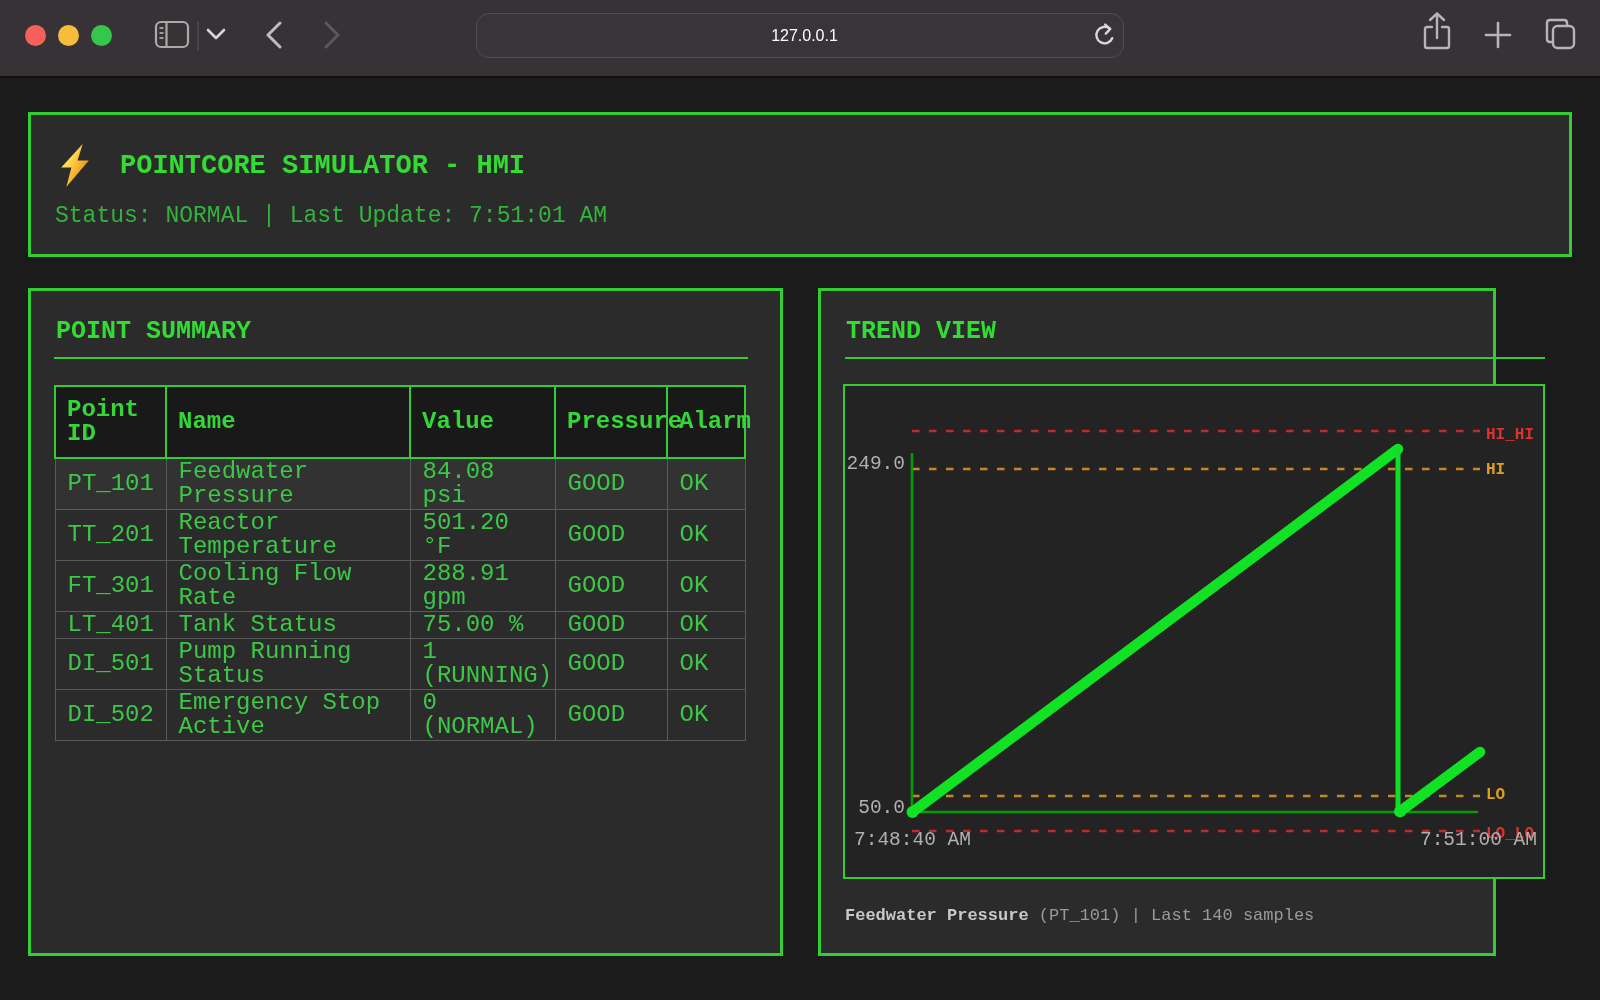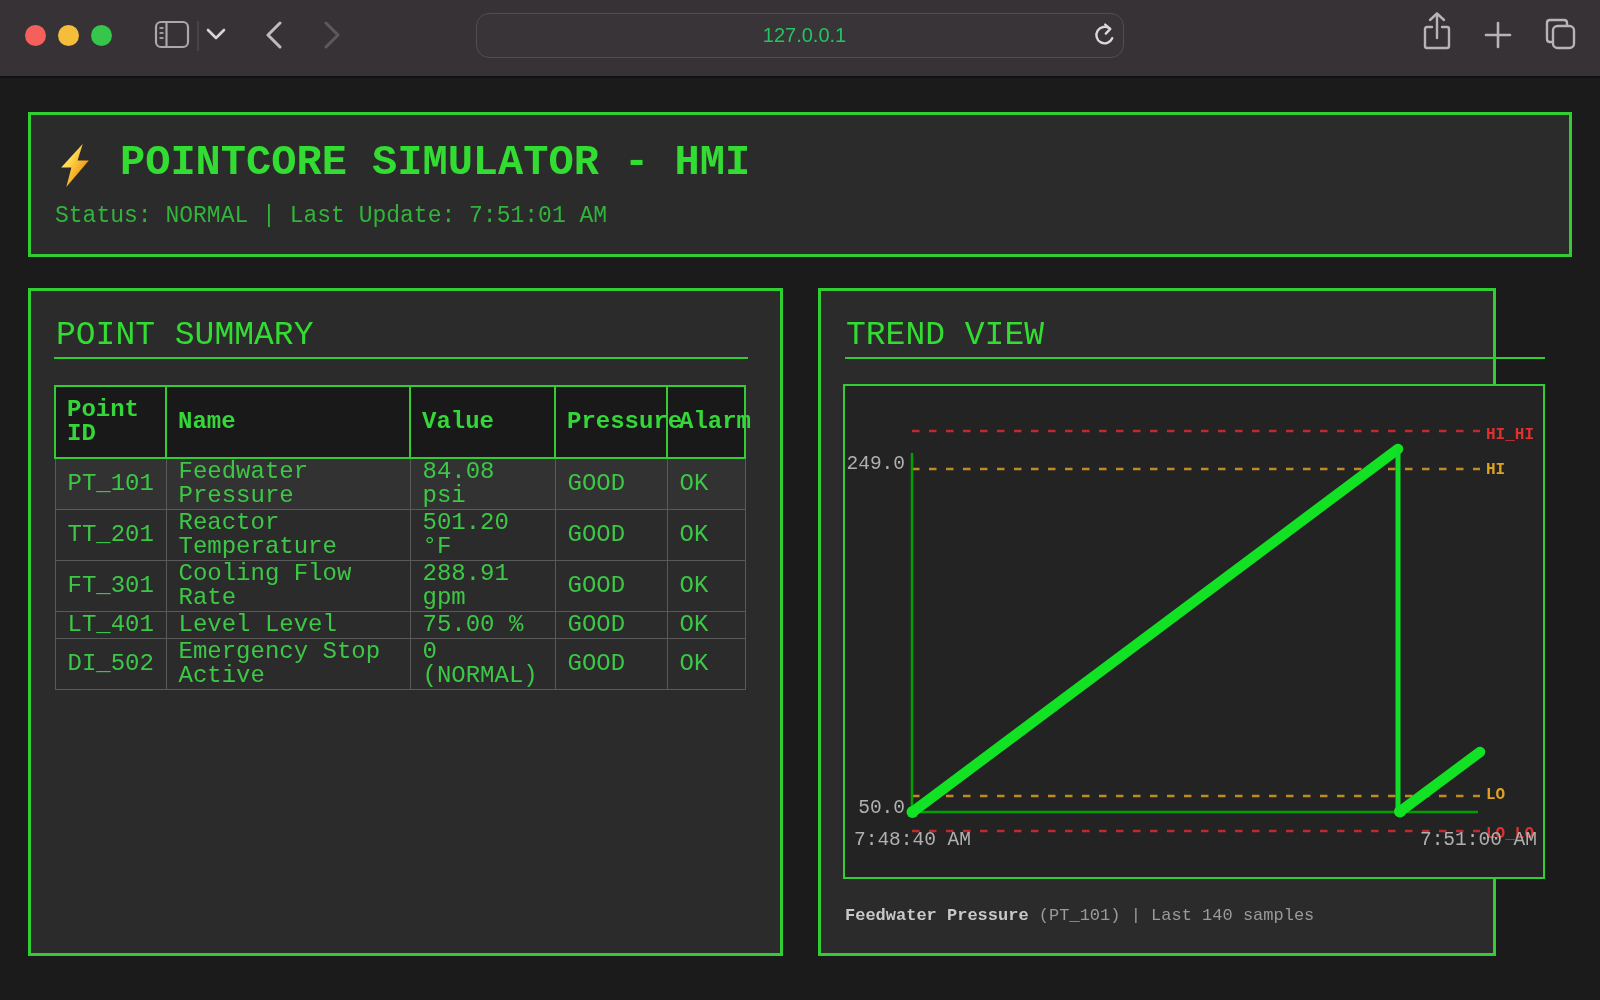--- a/index.html
+++ b/index.html
@@ -12,36 +12,36 @@
   .tl { position:absolute; border-radius:50%; width:21px; height:21px; top:25px; }
   #tl-r { left:25px;  background:#f4615c; }
   #tl-y { left:58px;  background:#f6bd3b; }
   #tl-g { left:91px;  background:#35c64b; }
   #chrome svg { position:absolute; }
 
   #urlbar { position:absolute; left:476px; top:13px; width:648px; height:45px;
             background:#383438; border:1.5px solid #514d52; border-radius:13px; }
   #urltext { position:absolute; left:0; right:0; top:0; bottom:0;
              display:flex; align-items:center; justify-content:center;
-             color:#22c55e; font-family:"Liberation Sans", sans-serif; font-size:20px; padding-left:9px; }
+             color:#ffffff; font-family:"Liberation Sans", sans-serif; font-size:16px; padding-left:9px; }
 
   
   #page { position:absolute; left:0; top:80px; width:1600px; height:920px; background:#1b1b1b; }
 
   .panel { position:absolute; background:#2b2b2b; border:3px solid #32cd32; }
   #hdrbox { left:28px; top:32px;  width:1544px; height:145px; }
   #lpanel { left:28px; top:208px; width:755px;  height:668px; }
   #rpanel { left:818px; top:208px; width:678px; height:668px;padding-left:47px; }
 
-  #hdrbox h1 { position:absolute; left:89px; top:24px; font-size:42px; font-weight:bold;
+  #hdrbox h1 { position:absolute; left:89px; top:36px; font-size:27px; font-weight:bold;
                color:#32dc32; letter-spacing:0; }
   #bolt { position:absolute; left:29px; top:29px; }
   #status { position:absolute; left:24px; top:88px; font-size:23px; color:#32b43c; }
 
-  .ptitle { position:absolute; left:25px; top:26px; font-size:33px; font-weight:normal; color:#32dc32; }
+  .ptitle { position:absolute; left:25px; top:26px; font-size:25px; font-weight:bold; color:#32dc32; }
   .phr { position:absolute; left:23px; height:2px; background:#32cd32; top:66px; }
   #lpanel .phr { width:694px; }
   #rpanel .phr { left:24px; width:700px; }
 
   
   table { position:absolute; left:23px; top:94px; border-collapse:collapse;
           font-size:24px; line-height:24px; color:#3cc846; table-layout:fixed; width:690px; }
   th { border:2px solid #32cd32; background:#191919; color:#35d738; font-weight:bold;
        text-align:left; padding:11px 11px; vertical-align:middle; }
   td { border:1px solid #5a5a5a; padding:1px 12px; vertical-align:middle; }
@@ -163,22 +163,29 @@
           </tr>
       <tr>
             <td>FT_301</td>
             <td>Cooling Flow Rate</td>
             <td>288.91<br>gpm</td>
             <td>GOOD</td>
             <td>OK</td>
           </tr>
       <tr>
             <td>LT_401</td>
-            <td>Level Level</td>
+            <td>Tank Status</td>
             <td>75.00 %</td>
+            <td>GOOD</td>
+            <td>OK</td>
+          </tr>
+      <tr>
+            <td>DI_501</td>
+            <td>Pump Running<br>Status</td>
+            <td>1<br>(RUNNING)</td>
             <td>GOOD</td>
             <td>OK</td>
           </tr>
       <tr>
             <td>DI_502</td>
             <td>Emergency Stop<br>Active</td>
             <td>0<br>(NORMAL)</td>
             <td>GOOD</td>
             <td>OK</td>
           </tr>

